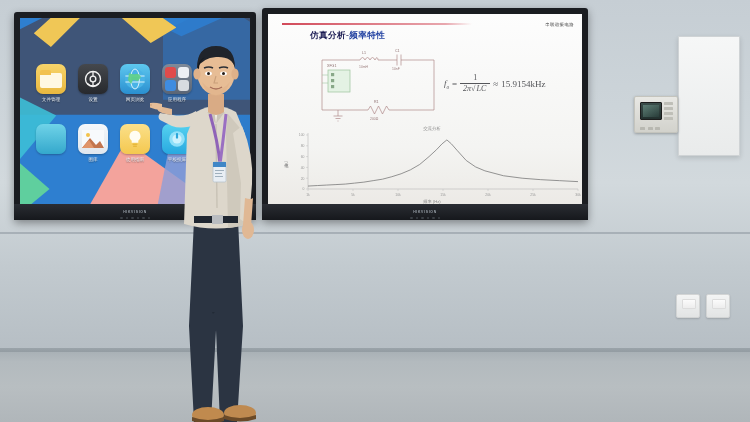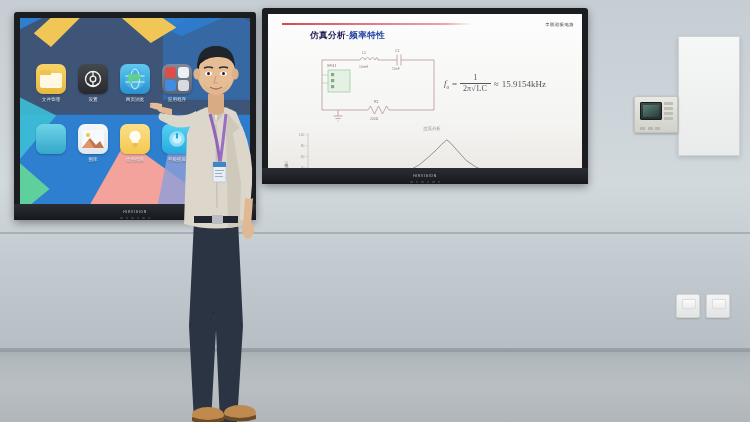--- a/index.html
+++ b/index.html
@@ -142,21 +142,21 @@
   .t-browser { background: linear-gradient(#5ec8ef, #2a8fd0); }
   .t-apps { background: linear-gradient(#7f8a99, #5a6575); }
   .t-apps .mini { position:absolute; width:11px; height:11px; border-radius:3px; }
   .t-gallery { background: linear-gradient(#f4f7fa, #dfe7ee); }
   .t-guide { background: linear-gradient(#fbe08a, #f4c84f); }
   .t-tablet { background: linear-gradient(#55d2f0, #28a9e0); }
   .t-green { background: linear-gradient(#7ed9a6, #46bf84); }
   .t-cyan2 { background: linear-gradient(#6fd3e8, #34a8cc); }
 
   
-  #right-display { left: 262px; top: 8px; width: 326px; height: 176px; }
+  #right-display { left: 262px; top: 8px; width: 326px; height: 212px; }
   .slide {
     position: absolute; inset: 0;
     background: linear-gradient(#fdfdfd, #f4f4f2 70%, #eceae6);
     padding: 5px 8px;
   }
   .slide-rule {
     position: absolute; left: 14px; top: 9px; width: 190px; height: 1.6px;
     background: linear-gradient(90deg, #d24a5a, #e8a7ae 86%, rgba(232,167,174,0));
   }
   .slide-corner {
@@ -180,21 +180,21 @@
   
   .formula {
     position: absolute; left: 176px; top: 60px;
     color: #55565a; font-family: "Liberation Serif", serif;
     display: flex; align-items: center; gap: 3px; font-size: 9px;
   }
   .formula .fnum { font-style: italic; }
   .formula .frac { display:inline-flex; flex-direction:column; align-items:center; line-height:1; }
   .formula .frac .num { font-size: 8px; padding: 0 4px 1px 4px; }
   .formula .frac .bar { width: 100%; height: 1px; background: #55565a; }
-  .formula .frac .den { font-size: 8px; padding: 1px 3px 0 3px; }
+  .formula .frac .den { font-size: 8px; padding: 1px 3px 0 3px; font-style: italic; }
   .sqrt { border-top: 1px solid #55565a; padding: 0 1px 0 0; margin-left: 1px; }
 
   
   .chart-wrap { position: absolute; left: 14px; top: 112px; width: 300px; height: 84px; }
   .chart-title {
     position:absolute; left: 50%; top: 0; transform: translateX(-50%);
     font-size: 4.4px; color: #8a8a8a;
   }
   .chart-wrap svg { position:absolute; left:0; top: 5px; width: 300px; height: 70px; }
   .axis-cap { font-size: 3.4px; fill: #9a9a9a; font-family:"Liberation Sans", sans-serif; }

